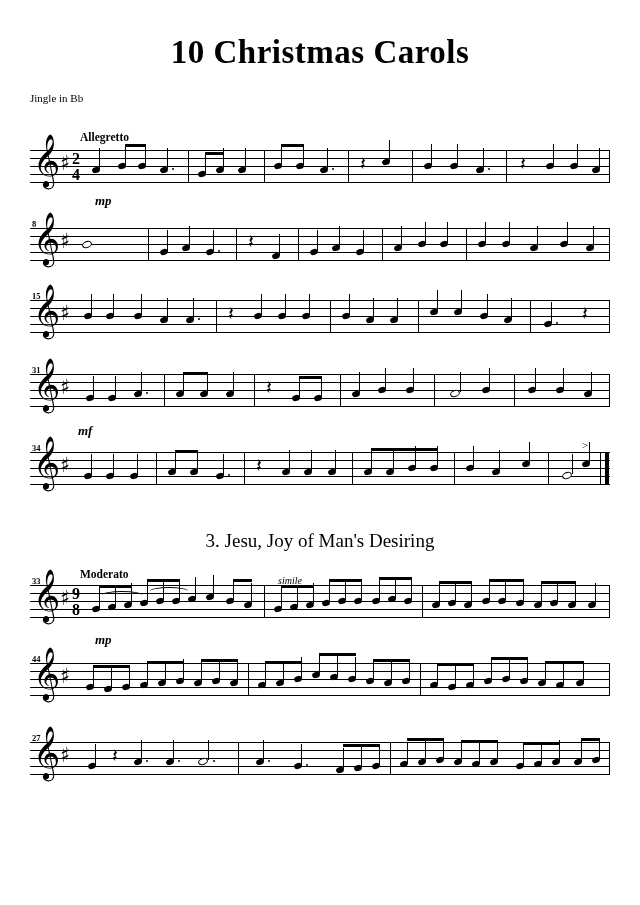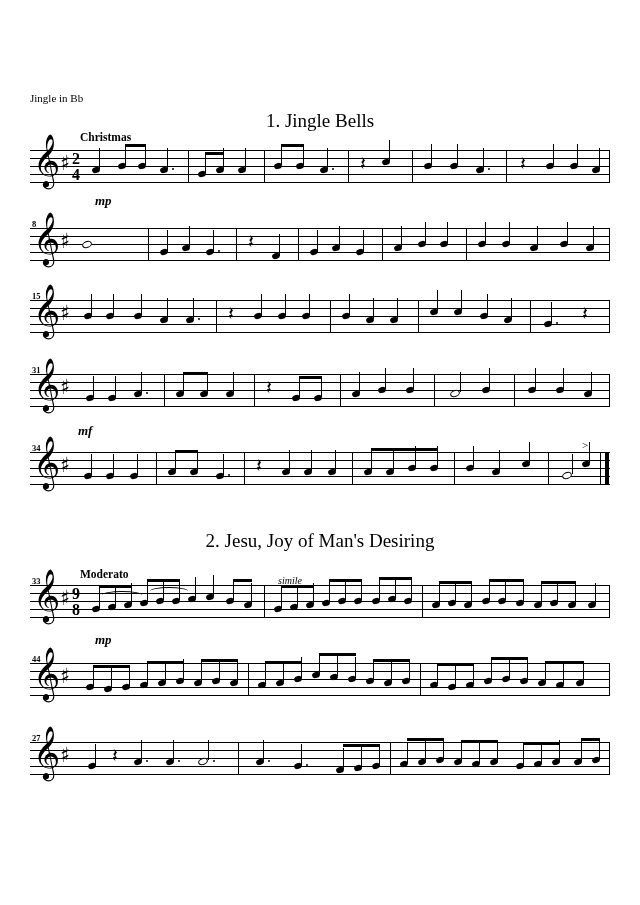--- a/index.html
+++ b/index.html
@@ -194,24 +194,24 @@
     font-size: 11px;
     line-height: 11px;
     font-family: "Liberation Serif", serif;
   }
 </style>
 </head>
 <body>
 
 <div class="page">
 
+  <div class="title">10 Christmas Carols</div>
   <div class="instrument">Jingle in Bb</div>
 
-  <div class="song-title song1-title">1. Jingle Bells</div>
-  <div class="tempo" style="left:80px; top:131px;">Christmas</div>
+  <div class="tempo" style="left:80px; top:131px;">Allegretto</div>
 
   <div class="system" style="top:150px;">
     <div class="staff-lines">
         <i></i>
         <i></i>
         <i></i>
         <i></i>
         <i></i>
       </div>
     <div class="clef">𝄞</div>
@@ -486,21 +486,21 @@
     <div class="barline" style="left:518px;"></div>
     <div class="notehead open" style="left:532px; top:20px; width:10px; height:7px;"></div>
       <div class="stem" style="left:542px; top:2px; height:20px;"></div>
     <div class="accent" style="left:552px; top:-12px;">&gt;</div>
     <div class="notehead" style="left:552px; top:9px;"></div>
       <div class="stem" style="left:559px; top:-10px; height:21px;"></div>
     <div class="endbar-thin" style="left:570px;"></div>
     <div class="endbar-thick" style="left:575px;"></div>
   </div>
 
-  <div class="song-title song2-title">2. Jesu, Joy of Man's Desiring</div>
+  <div class="song-title song2-title">3. Jesu, Joy of Man's Desiring</div>
   <div class="tempo" style="left:80px; top:568px;">Moderato</div>
   <div class="expr" style="left:278px; top:575px;">simile</div>
 
   <div class="measure-num" style="left:32px; top:576px;">33</div>
   <div class="system" style="top:585px;">
     <div class="staff-lines">
         <i></i>
         <i></i>
         <i></i>
         <i></i>

